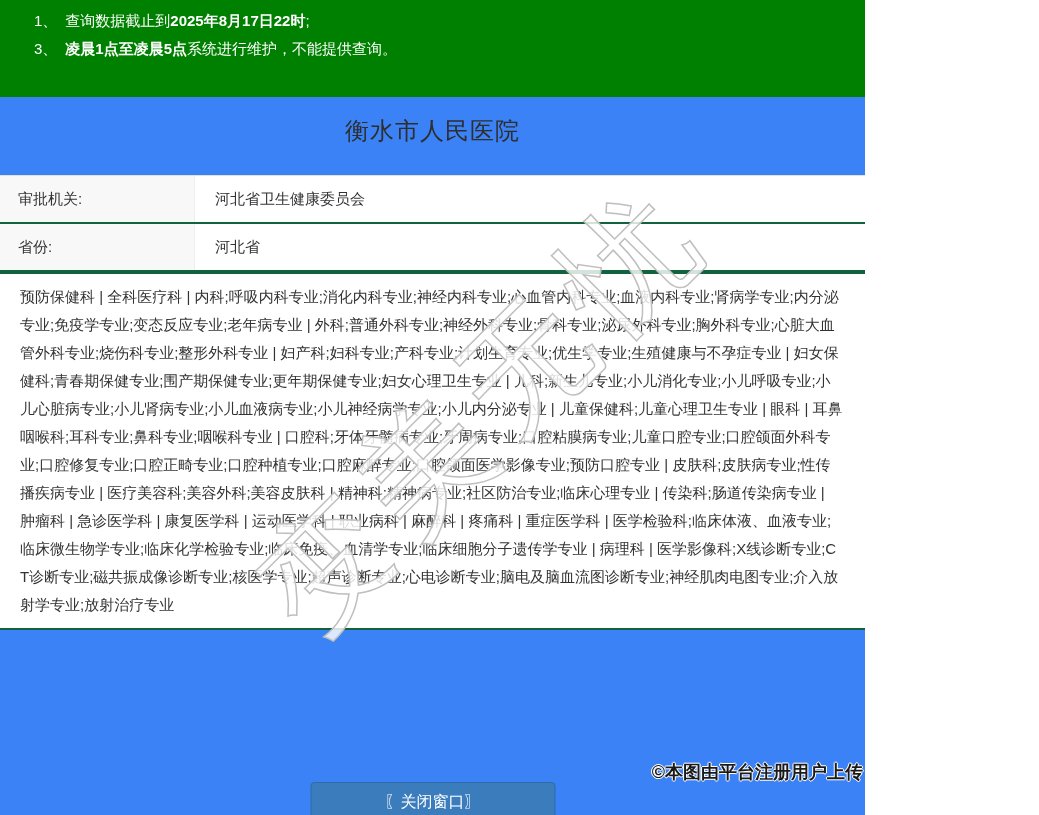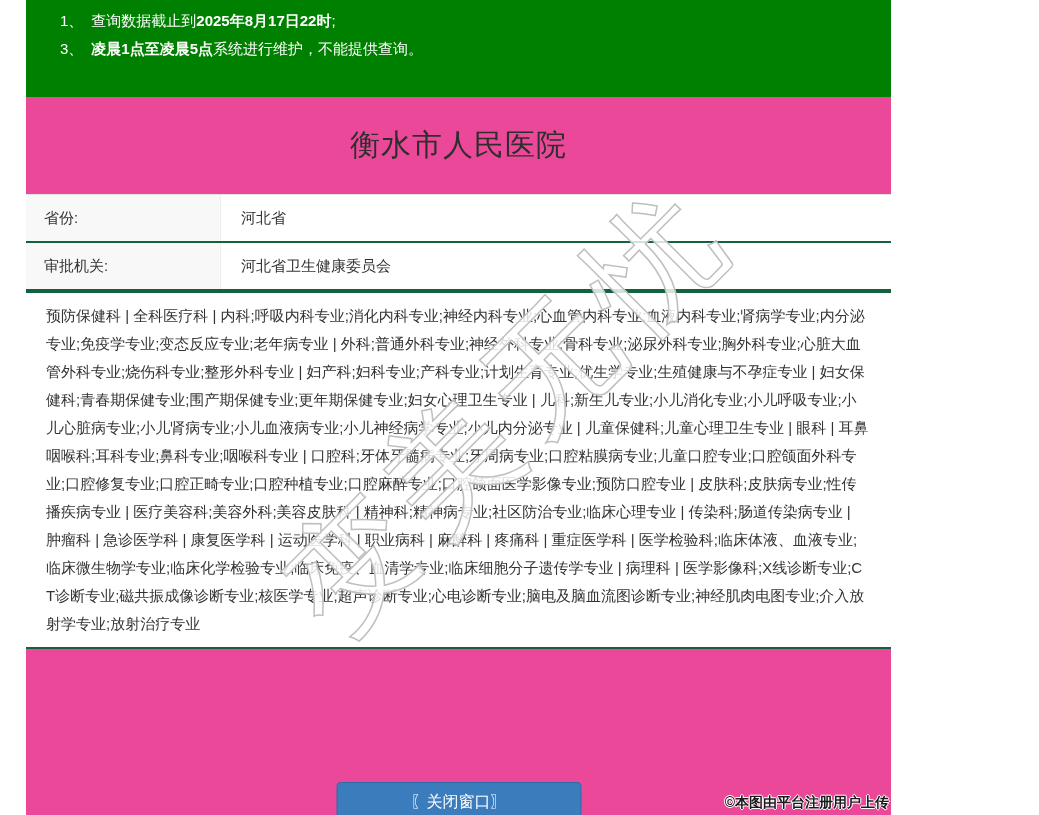--- a/index.html
+++ b/index.html
@@ -1,33 +1,32 @@
 <!DOCTYPE html>
 <html><head>
 <meta charset="utf-8">
 <style>
   html,body { margin:0; padding:0; background:#fff; }
   .page {
     position:relative; width:865px; height:815px; overflow:hidden;
-    background:#ec4899; font-family:"Liberation Sans","DejaVu Sans",sans-serif;
+    background:#3b82f6; font-family:"Liberation Sans","DejaVu Sans",sans-serif;
     color:#333;
-    margin-left:26px;
   }
   
   .banner {
     box-sizing:border-box; width:100%; height:97px;
     background:#008000; color:#ffffff; padding:7px 12px 0 34px;
   }
   .banner-line { font-size:15px; line-height:28px; white-space:nowrap; }
   .banner-line .num { margin-right:8px; }
   .banner-line .strong { font-weight:bold; }
   
   .title {
-    margin:0; padding:28px 0 28px; text-align:center;
-    font-size:30px; font-weight:500; color:#2e2e2e; letter-spacing:1px;
+    margin:0; padding:18px 0 28px; text-align:center;
+    font-size:24px; font-weight:500; color:#2e2e2e; letter-spacing:1px;
   }
   
   .info-table { width:100%; border-top:1px solid #e2e2e2; }
   .info-row { display:flex; align-items:stretch; border-bottom:2px solid #10633c; }
   .row-label {
     box-sizing:border-box; width:195px; min-width:195px;
     background:#f8f8f8; border-right:1px solid #eeeeee;
     padding:9px 10px 9px 18px; font-size:15px; line-height:28px; color:#333;
   }
   .row-value {
@@ -49,22 +48,22 @@
     position:absolute; top:782px; left:50%; transform:translateX(-50%);
     width:245px; height:40px; z-index:10;
     background:#3b7cbd; color:#ffffff; font-size:16px;
     border:1px solid #2f6ba6; border-radius:4px;
     font-family:"Liberation Sans","DejaVu Sans",sans-serif;
     display:flex; align-items:center; justify-content:center;
     cursor:pointer;
   }
   
   .credit {
-    position:absolute; right:2px; top:794px; z-index:10;
-    font-size:14px; font-weight:bold; color:#1a1a1a;
+    position:absolute; right:2px; top:760px; z-index:10;
+    font-size:18px; font-weight:bold; color:#1a1a1a;
     text-shadow:-1px 0 #fff, 1px 0 #fff, 0 -1px #fff, 0 1px #fff;
   }
 </style>
 </head>
 <body>
 
 <div class="page">
 
   <div class="banner">
     <div class="banner-line">
@@ -72,26 +71,26 @@
     </div>
     <div class="banner-line">
       <span class="num">3、</span><span></span><span class="strong">凌晨1点至凌晨5点</span><span>系统进行维护，不能提供查询。</span>
     </div>
   </div>
 
   <h1 class="title">衡水市人民医院</h1>
 
   <div class="info-table">
     <div class="info-row">
+      <div class="row-label">审批机关:</div>
+      <div class="row-value">河北省卫生健康委员会</div>
+    </div>
+    <div class="info-row">
       <div class="row-label">省份:</div>
       <div class="row-value">河北省</div>
-    </div>
-    <div class="info-row">
-      <div class="row-label">审批机关:</div>
-      <div class="row-value">河北省卫生健康委员会</div>
     </div>
     <div class="info-row">
     </div>
     <div class="info-row">
       <div class="row-value">预防保健科 | 全科医疗科 | 内科;呼吸内科专业;消化内科专业;神经内科专业;心血管内科专业;血液内科专业;肾病学专业;内分泌专业;免疫学专业;变态反应专业;老年病专业 | 外科;普通外科专业;神经外科专业;骨科专业;泌尿外科专业;胸外科专业;心脏大血管外科专业;烧伤科专业;整形外科专业 | 妇产科;妇科专业;产科专业;计划生育专业;优生学专业;生殖健康与不孕症专业 | 妇女保健科;青春期保健专业;围产期保健专业;更年期保健专业;妇女心理卫生专业 | 儿科;新生儿专业;小儿消化专业;小儿呼吸专业;小儿心脏病专业;小儿肾病专业;小儿血液病专业;小儿神经病学专业;小儿内分泌专业 | 儿童保健科;儿童心理卫生专业 | 眼科 | 耳鼻咽喉科;耳科专业;鼻科专业;咽喉科专业 | 口腔科;牙体牙髓病专业;牙周病专业;口腔粘膜病专业;儿童口腔专业;口腔颌面外科专业;口腔修复专业;口腔正畸专业;口腔种植专业;口腔麻醉专业;口腔颌面医学影像专业;预防口腔专业 | 皮肤科;皮肤病专业;性传播疾病专业 | 医疗美容科;美容外科;美容皮肤科 | 精神科;精神病专业;社区防治专业;临床心理专业 | 传染科;肠道传染病专业 | 肿瘤科 | 急诊医学科 | 康复医学科 | 运动医学科 | 职业病科 | 麻醉科 | 疼痛科 | 重症医学科 | 医学检验科;临床体液、血液专业;临床微生物学专业;临床化学检验专业;临床免疫、血清学专业;临床细胞分子遗传学专业 | 病理科 | 医学影像科;X线诊断专业;CT诊断专业;磁共振成像诊断专业;核医学专业;超声诊断专业;心电诊断专业;脑电及脑血流图诊断专业;神经肌肉电图专业;介入放射学专业;放射治疗专业</div>
     </div>
   </div>
 
   <div class="watermark">变美无忧</div>
 

